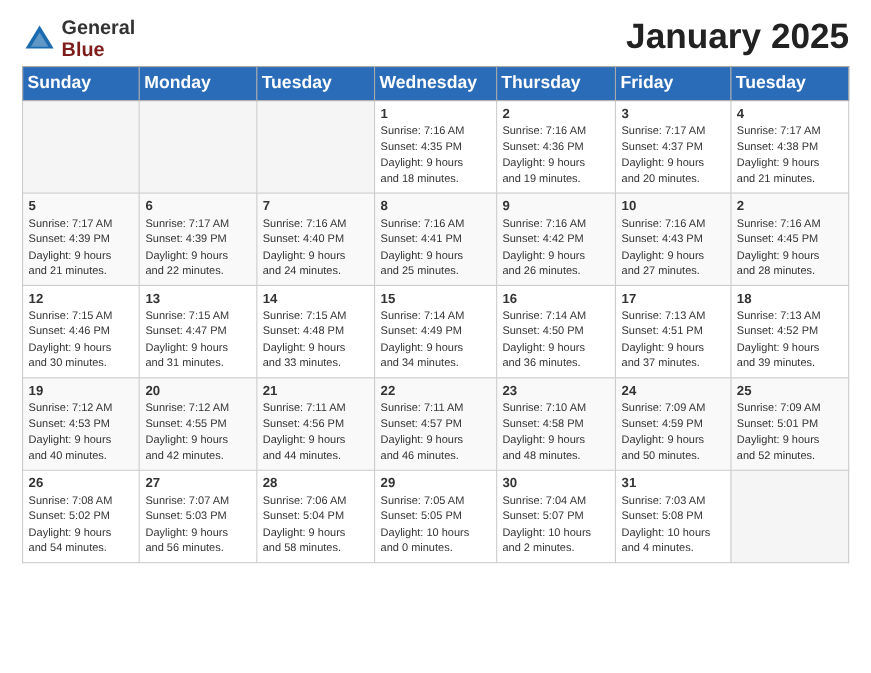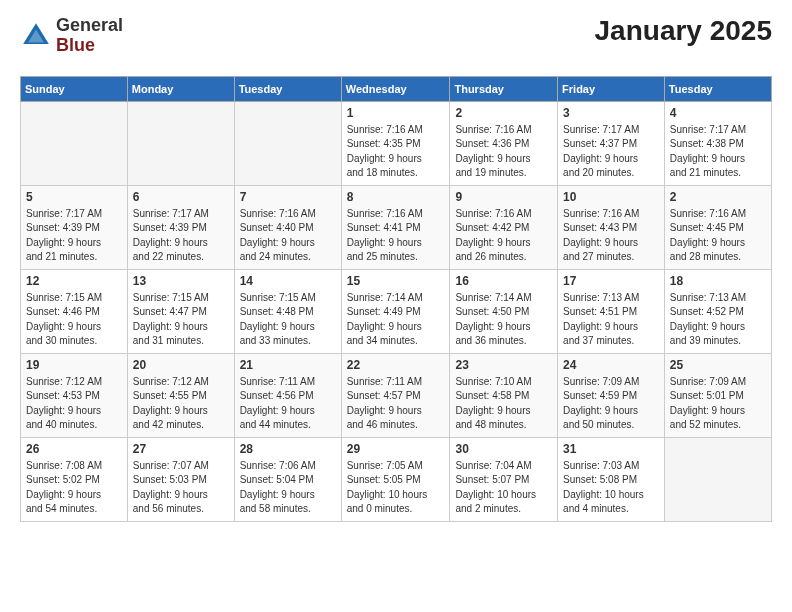--- a/index.html
+++ b/index.html
@@ -10,21 +10,21 @@
       min-height: 612px;
     }
     .page {
       width: 792px;
       padding: 16px 20px 16px 20px;
     }
     .header {
       display: flex;
       justify-content: space-between;
       align-items: flex-start;
-      margin-bottom: 20px;
+      margin-bottom: 4px;
     }
     .logo {
       display: flex;
       align-items: center;
       gap: 4px;
     }
     .logo-text {
       font-size: 18px;
       font-weight: bold;
       line-height: 1.1;
@@ -32,37 +32,37 @@
     .logo-general { color: #333; }
     .logo-blue { color: #7f1d1d; }
     .logo-icon {
       width: 32px;
       height: 32px;
     }
     .header-right {
       text-align: right;
     }
     .month-title {
-      font-size: 28px;
+      font-size: 32px;
       font-weight: bold;
       color: #222;
       line-height: 1.1;
     }
     .location {
       font-size: 14px;
       color: #444;
     }
     table {
       width: 100%;
       border-collapse: collapse;
     }
     th {
       background-color: #2b6cb8;
       color: #fff;
-      font-size: 11px;
+      font-size: 16px;
       font-weight: bold;
       padding: 6px 4px;
       text-align: left;
       border: 1px solid #aaa;
     }
     td {
       border: 1px solid #ccc;
       vertical-align: top;
       padding: 4px 5px;
       width: 113px;

